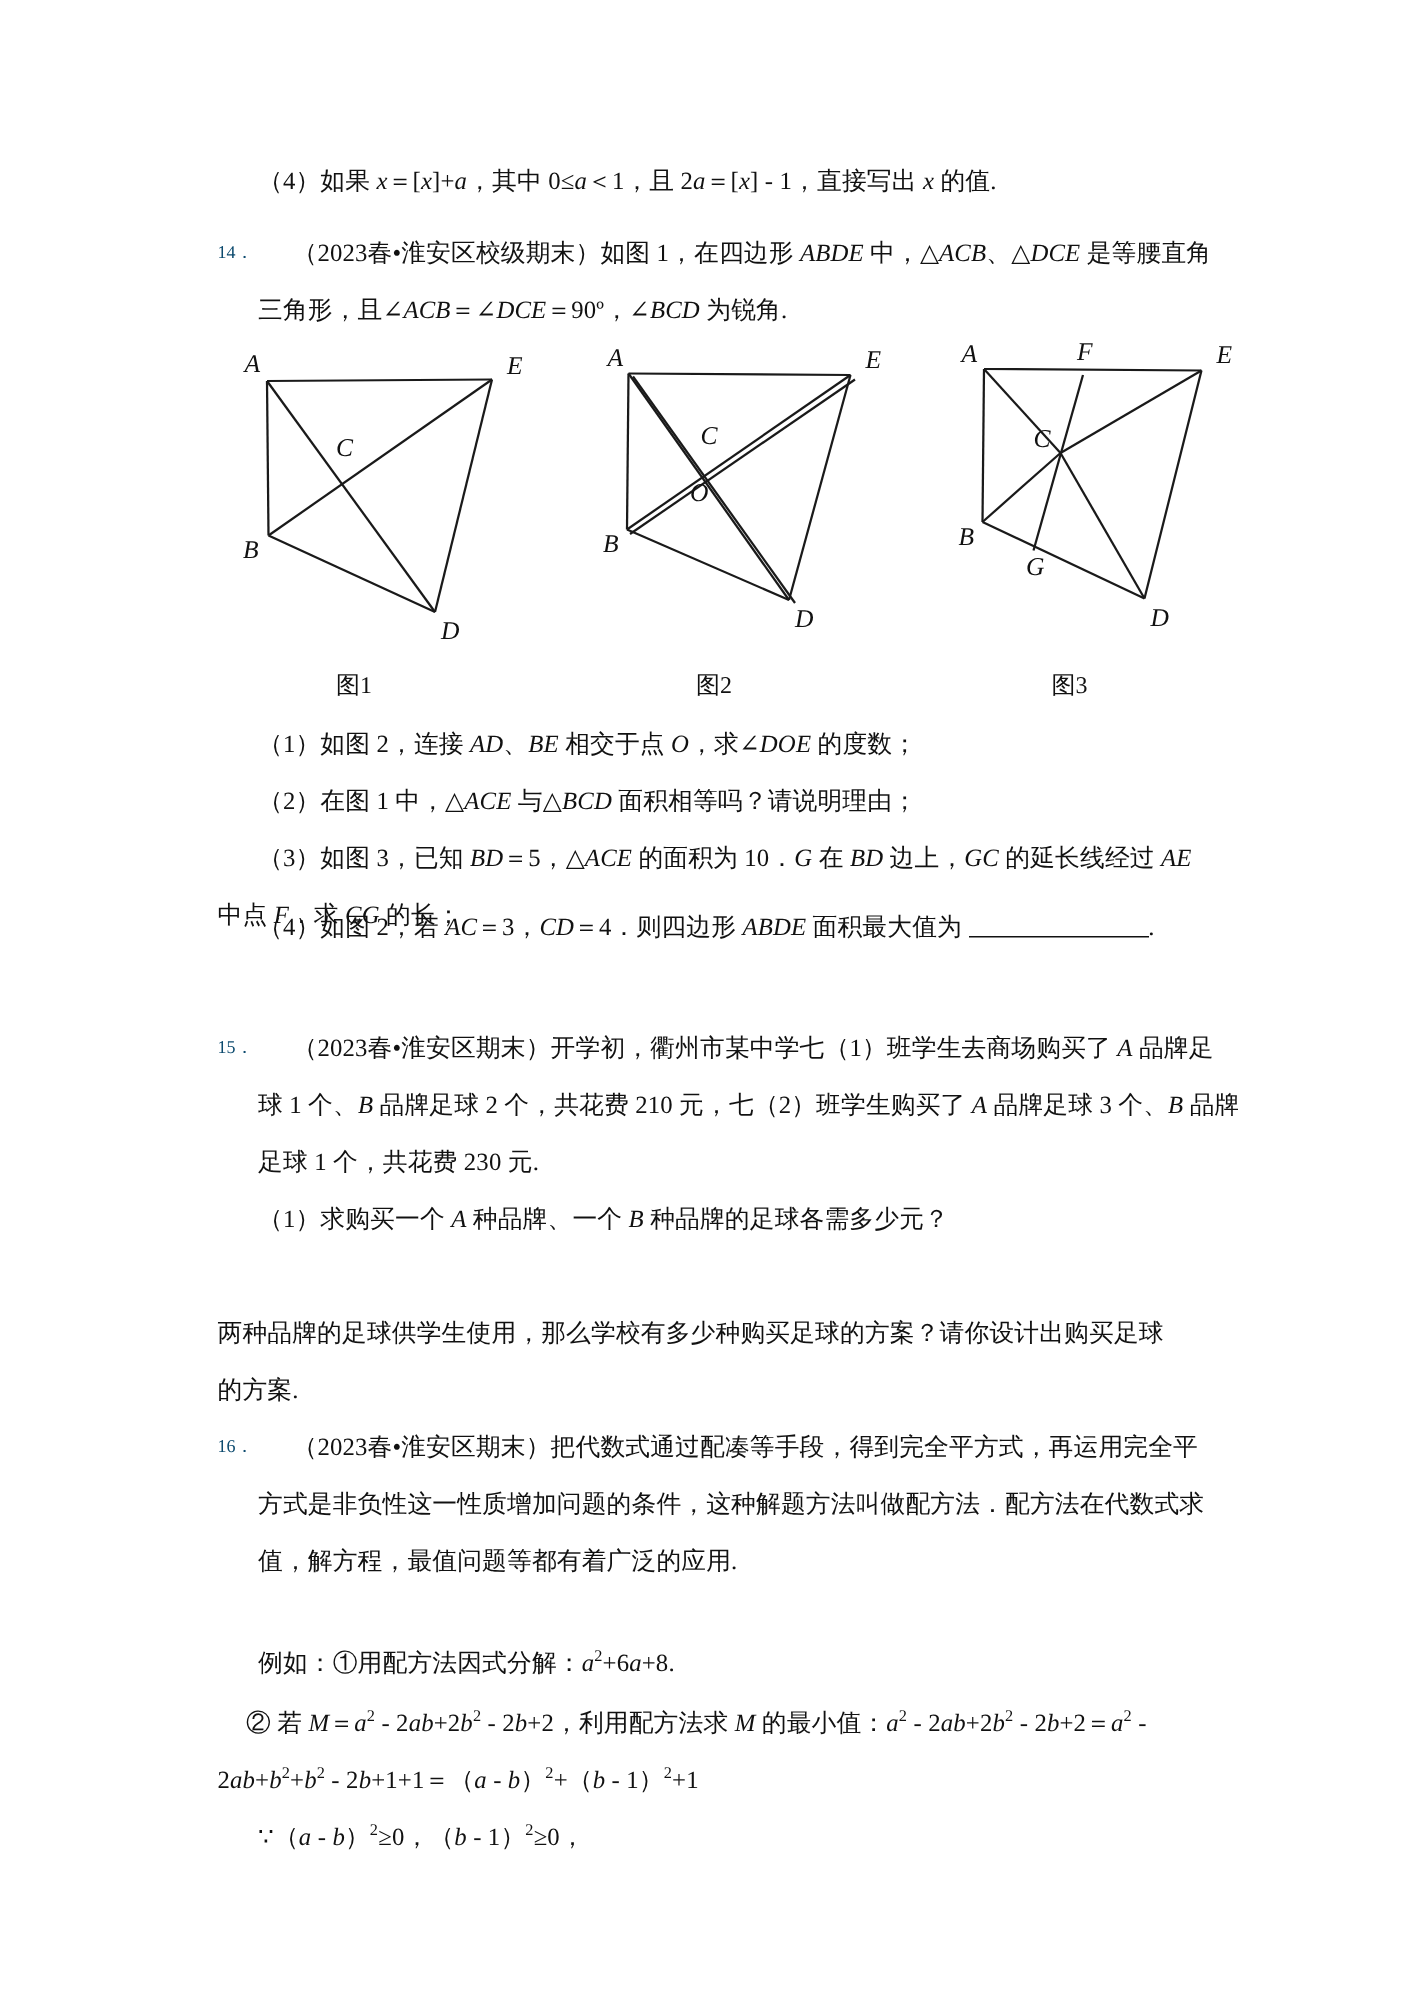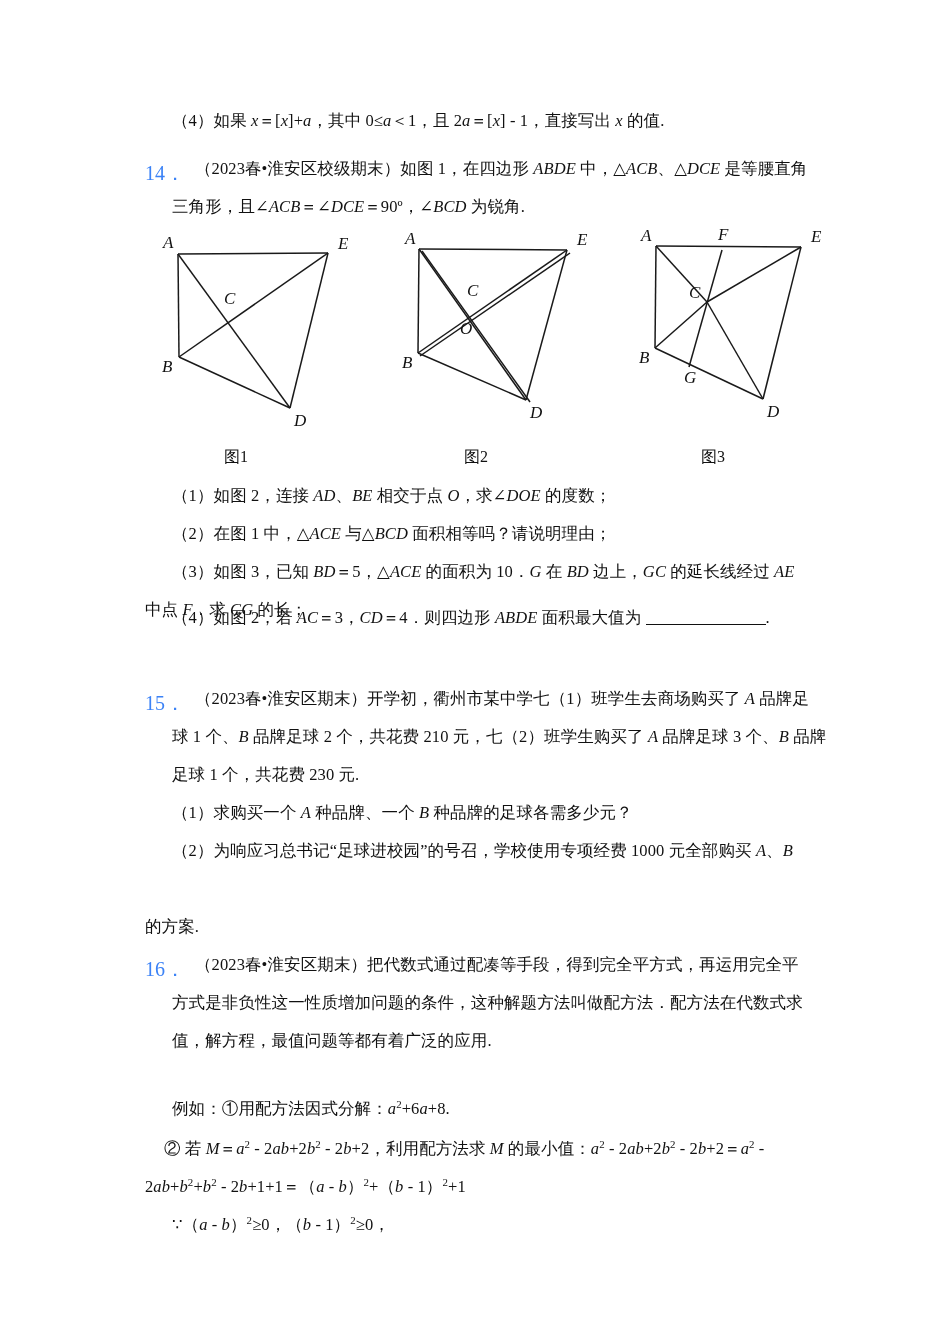--- a/index.html
+++ b/index.html
@@ -24,23 +24,23 @@
   .line {
     position: absolute;
     font-size: 16.5px;
     line-height: 1.1;
     white-space: nowrap;
     color: #111;
     letter-spacing: 0.1px;
   }
   .num {
     position: absolute;
-    font-size: 20px;
+    font-size: 12px;
     white-space: nowrap;
-    color: #3b82f6;
+    color: #0c4a6e;
   }
   .it { font-style: italic; font-family: "Liberation Serif", serif; }
   sup { font-size: 0.66em; vertical-align: super; line-height: 0; }
   .blank {
     display: inline-block;
     width: 120px;
     border-bottom: 1.3px solid #111;
     vertical-align: -2px;
   }
   
@@ -139,21 +139,21 @@
   <div class="line" style="left:172px; top:525px;">（2）在图 1 中，△<span class="it">ACE</span> 与△<span class="it">BCD</span> 面积相等吗？请说明理由；</div>
   <div class="line" style="left:172px; top:563px;">（3）如图 3，已知 <span class="it">BD</span>＝5，△<span class="it">ACE</span> 的面积为 10．<span class="it">G</span> 在 <span class="it">BD</span> 边上，<span class="it">GC</span> 的延长线经过 <span class="it">AE</span></div>
   <div class="line" style="left:145px; top:601px;">中点 <span class="it">F</span>．求 <span class="it">CG</span> 的长；</div>
   <div class="line" style="left:172px; top:609px;">（4）如图 2，若 <span class="it">AC</span>＝3，<span class="it">CD</span>＝4．则四边形 <span class="it">ABDE</span> 面积最大值为 <span class="blank"></span>.</div>
 
   <div class="num" style="left:145px; top:690px;">15．</div>
   <div class="line" style="left:195px; top:690px;">（2023春•淮安区期末）开学初，衢州市某中学七（1）班学生去商场购买了 <span class="it">A</span> 品牌足</div>
   <div class="line" style="left:172px; top:728px;">球 1 个、<span class="it">B</span> 品牌足球 2 个，共花费 210 元，七（2）班学生购买了 <span class="it">A</span> 品牌足球 3 个、<span class="it">B</span> 品牌</div>
   <div class="line" style="left:172px; top:766px;">足球 1 个，共花费 230 元.</div>
   <div class="line" style="left:172px; top:804px;">（1）求购买一个 <span class="it">A</span> 种品牌、一个 <span class="it">B</span> 种品牌的足球各需多少元？</div>
-  <div class="line" style="left:172px; top:842px;">（2）为响应习总书记“足球进校园”的号召，学校使用专项经费 1000 元全部购买 <span class="it">A</span>、<span class="it">B</span></div>
+  <div class="line" style="left:145px; top:880px;">两种品牌的足球供学生使用，那么学校有多少种购买足球的方案？请你设计出购买足球</div>
   <div class="line" style="left:145px; top:918px;">的方案.</div>
 
   <div class="num" style="left:145px; top:956px;">16．</div>
   <div class="line" style="left:195px; top:956px;">（2023春•淮安区期末）把代数式通过配凑等手段，得到完全平方式，再运用完全平</div>
   <div class="line" style="left:172px; top:994px;">方式是非负性这一性质增加问题的条件，这种解题方法叫做配方法．配方法在代数式求</div>
   <div class="line" style="left:172px; top:1032px;">值，解方程，最值问题等都有着广泛的应用.</div>
   <div class="line" style="left:172px; top:1066px;margin-top:34px;">例如：①用配方法因式分解：<span class="it">a</span><sup>2</sup>+6<span class="it">a</span>+8.</div>
   <div class="line" style="left:164px; top:1140px;">② 若 <span class="it">M</span>＝<span class="it">a</span><sup>2</sup> - 2<span class="it">ab</span>+2<span class="it">b</span><sup>2</sup> - 2<span class="it">b</span>+2，利用配方法求 <span class="it">M</span> 的最小值：<span class="it">a</span><sup>2</sup> - 2<span class="it">ab</span>+2<span class="it">b</span><sup>2</sup> - 2<span class="it">b</span>+2＝<span class="it">a</span><sup>2</sup> -</div>
   <div class="line" style="left:145px; top:1178px;">2<span class="it">ab</span>+<span class="it">b</span><sup>2</sup>+<span class="it">b</span><sup>2</sup> - 2<span class="it">b</span>+1+1＝（<span class="it">a</span> - <span class="it">b</span>）<sup>2</sup>+（<span class="it">b</span> - 1）<sup>2</sup>+1</div>
   <div class="line" style="left:172px; top:1216px;">∵（<span class="it">a</span> - <span class="it">b</span>）<sup>2</sup>≥0，（<span class="it">b</span> - 1）<sup>2</sup>≥0，</div>

